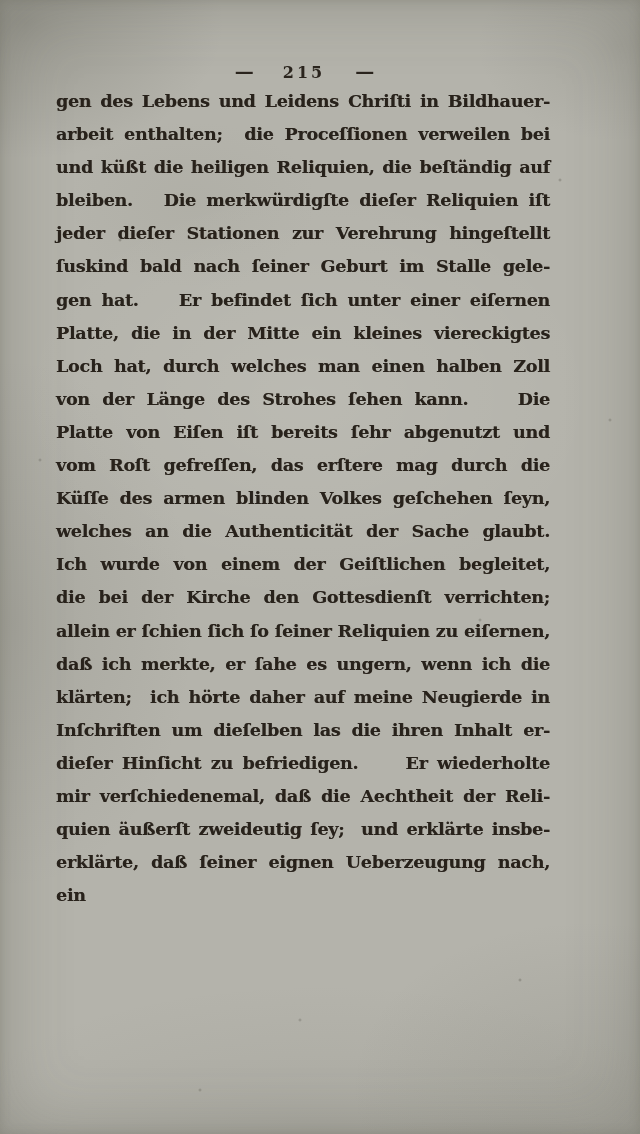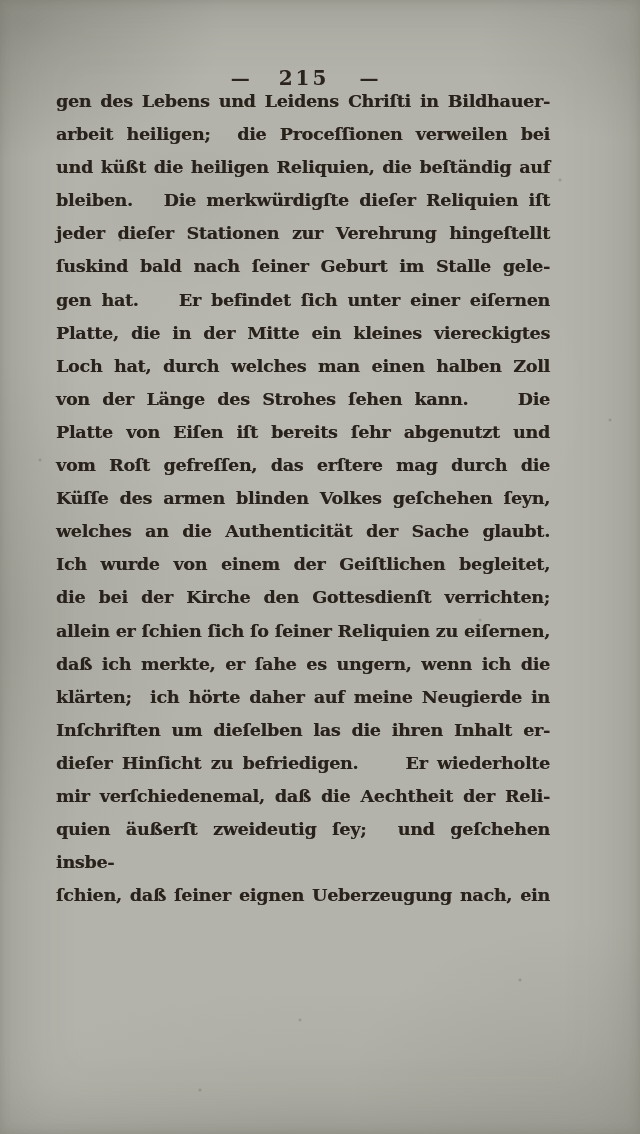--- a/index.html
+++ b/index.html
@@ -55,23 +55,22 @@
     gap: 30px;
     transform: translateX(-16px);
     color: #2a241d;
     font-weight: 700;
   }
   .page-header .dash {
     font-size: 19px;
     letter-spacing: -1px;
   }
   .page-header .pagenum {
-    font-size: 20px;
+    font-size: 16px;
     letter-spacing: 3px;
-    margin-top: 6px;
   }
 
   .text-block {
     position: absolute;
     top: 85px;
     left: 56px;
     width: 494px;
     color: #28221b;
     font-weight: 700;
     font-size: 17.5px;
@@ -93,37 +92,37 @@
   <div class="speckles"></div>
 
   <div class="page-header">
     <span class="dash">—</span>
     <span class="pagenum">215</span>
     <span class="dash">—</span>
   </div>
 
   <div class="text-block">
     <div class="line">gen des Lebens und Leidens Chriſti in Bildhauer-</div>
-    <div class="line">arbeit heiligen;  die Proceſſionen verweilen bei</div>
+    <div class="line">arbeit enthalten;  die Proceſſionen verweilen bei</div>
     <div class="line">und küßt die heiligen Reliquien, die beſtändig auf</div>
     <div class="line">bleiben.   Die merkwürdigſte dieſer Reliquien iſt</div>
     <div class="line">jeder dieſer Stationen zur Verehrung hingeſtellt</div>
     <div class="line">ſuskind bald nach ſeiner Geburt im Stalle gele-</div>
     <div class="line">gen hat.    Er befindet ſich unter einer eiſernen</div>
     <div class="line">Platte, die in der Mitte ein kleines viereckigtes</div>
     <div class="line">Loch hat, durch welches man einen halben Zoll</div>
     <div class="line">von der Länge des Strohes ſehen kann.    Die</div>
     <div class="line">Platte von Eiſen iſt bereits ſehr abgenutzt und</div>
     <div class="line">vom Roſt gefreſſen, das erſtere mag durch die</div>
     <div class="line">Küſſe des armen blinden Volkes geſchehen ſeyn,</div>
     <div class="line">welches an die Authenticität der Sache glaubt.</div>
     <div class="line">Ich wurde von einem der Geiſtlichen begleitet,</div>
     <div class="line">die bei der Kirche den Gottesdienſt verrichten;</div>
     <div class="line">allein er ſchien ſich ſo ſeiner Reliquien zu eiſernen,</div>
     <div class="line">daß ich merkte, er ſahe es ungern, wenn ich die</div>
     <div class="line">klärten;  ich hörte daher auf meine Neugierde in</div>
     <div class="line">Inſchriften um dieſelben las die ihren Inhalt er-</div>
     <div class="line">dieſer Hinſicht zu befriedigen.     Er wiederholte</div>
     <div class="line">mir verſchiedenemal, daß die Aechtheit der Reli-</div>
-    <div class="line">quien äußerſt zweideutig ſey;  und geſchehen insbe-</div>
-    <div class="line">ſchien, daß ſeiner eignen Ueberzeugung nach, ein</div>
+    <div class="line">quien äußerſt zweideutig ſey;  und erklärte insbe-</div>
+    <div class="line">erklärte, daß ſeiner eignen Ueberzeugung nach, ein</div>
   </div>
 </div>
 
 </body></html>

